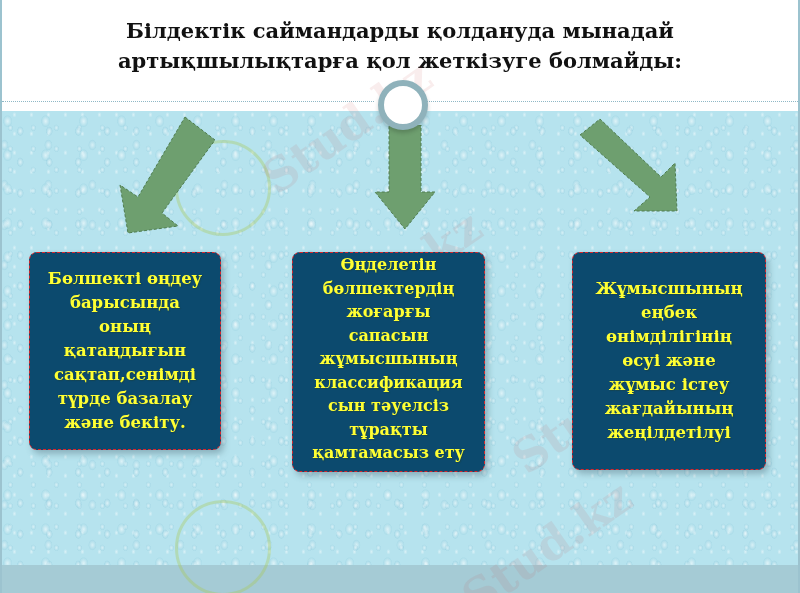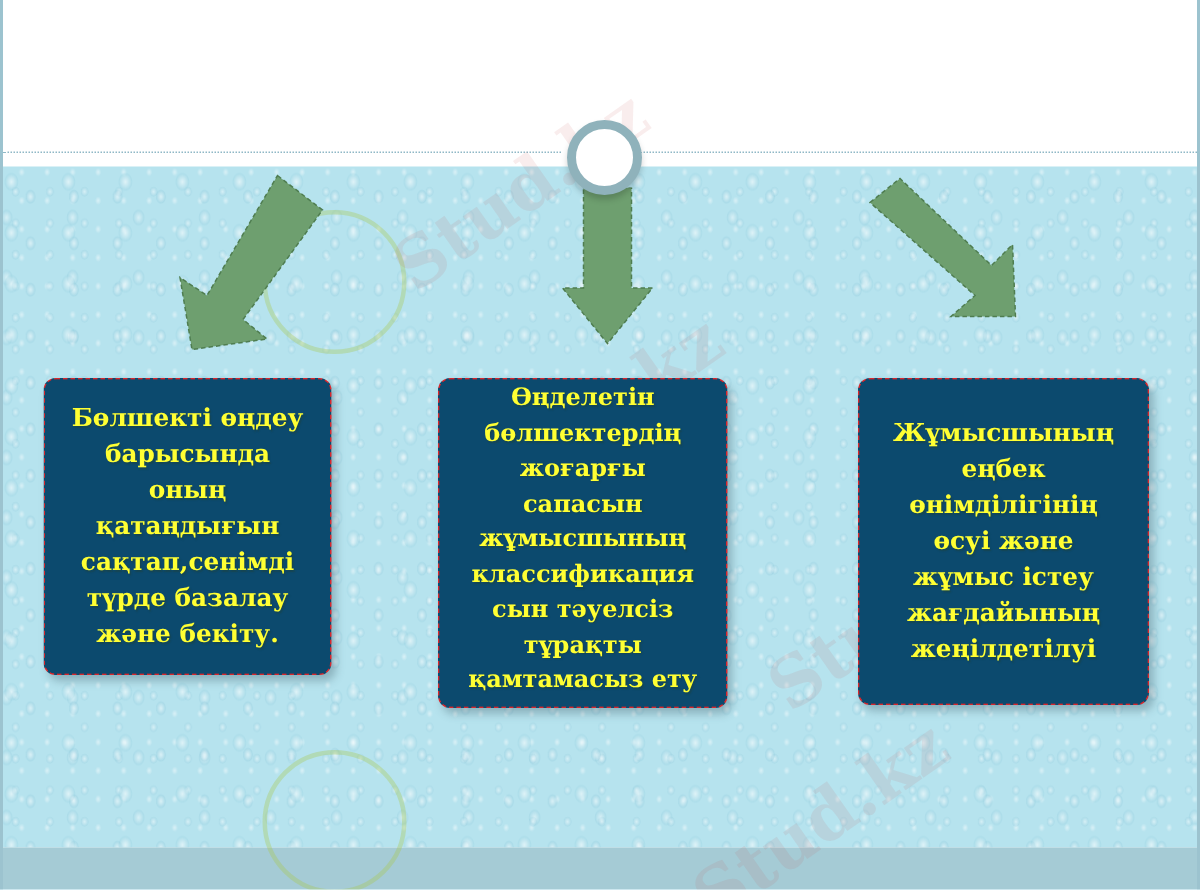--- a/index.html
+++ b/index.html
@@ -87,20 +87,24 @@
 
   <div class="water"></div>
   <div class="footer-band"></div>
 
   <div class="frame-left"></div>
   <div class="frame-right"></div>
 
   <div class="dotted-line" style="left:2px; width:372px;"></div>
   <div class="dotted-line" style="left:426px; width:372px;"></div>
 
+  <div class="title">
+    <div>Білдектік саймандарды қолдануда мынадай</div>
+    <div>артықшылықтарға қол жеткізуге болмайды:</div>
+  </div>
 
   <div class="logo-mark" style="left:175px; top:140px;"></div>
   <div class="logo-mark" style="left:175px; top:500px;"></div>
   <div class="watermark" style="left:250px; top:100px;">Stud.kz</div>
   <div class="watermark" style="left:300px; top:250px;">Stud.kz</div>
   <div class="watermark" style="left:500px; top:380px;">Stud.kz</div>
   <div class="watermark" style="left:450px; top:520px;">Stud.kz</div>
 
   <div class="arrow" style="left:115px; top:115px;">
     <svg width="110" height="125" viewBox="0 0 110 125">

